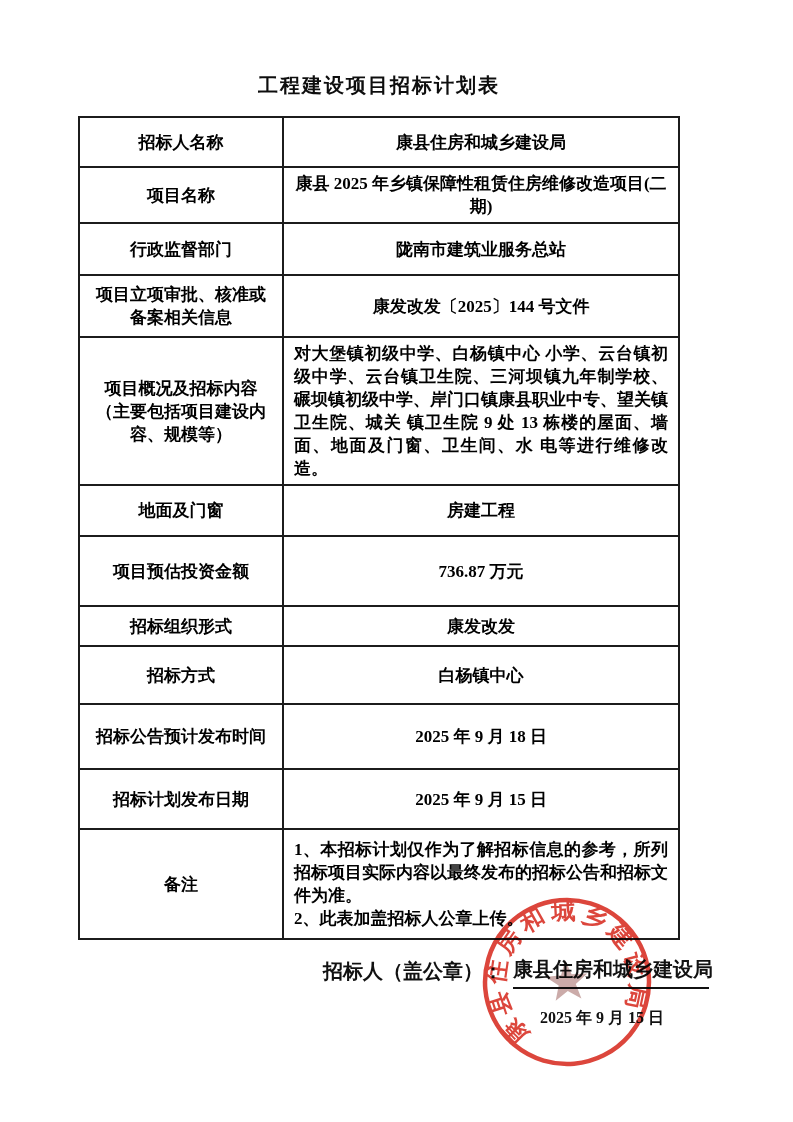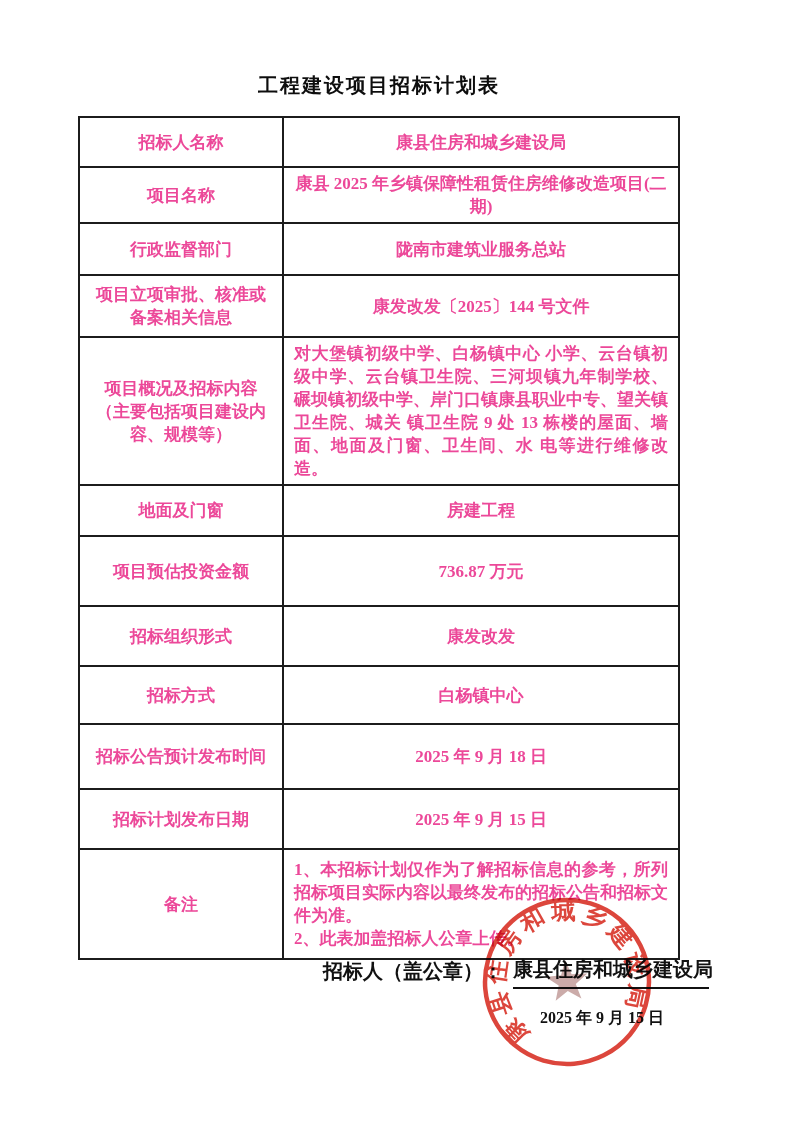--- a/index.html
+++ b/index.html
@@ -13,29 +13,29 @@
     position:absolute;left:78px;top:72px;width:602px;margin:0;
     text-align:center;font-size:20px;font-weight:900;letter-spacing:2px;color:#0d0d0d;
   }
   table.plan{
     position:absolute;left:78px;top:116px;width:602px;
     border-collapse:collapse;table-layout:fixed;
   }
   table.plan col.c1{width:204px;}
   table.plan td{
     border:2px solid #1c1c1c;
-    font-size:17px;font-weight:700;line-height:23px;color:#ec4899;
+    font-size:17px;font-weight:700;line-height:23px;color:#000000;
     padding:4px 10px;vertical-align:middle;
   }
   td.lbl{text-align:center;}
   td.val-center{text-align:center;}
   td.val-left{text-align:justify;white-space:pre-line;}
   tr.r1{height:50px;}  tr.r2{height:55px;}  tr.r3{height:52px;}
   tr.r4{height:62px;}  tr.r5{height:135px;} tr.r6{height:51px;}
-  tr.r7{height:70px;}  tr.r8{height:60px;}  tr.r9{height:58px;}
+  tr.r7{height:70px;}  tr.r8{height:40px;}  tr.r9{height:58px;}
   tr.r10{height:65px;} tr.r11{height:60px;} tr.r12{height:110px;}
   .sig-row{
     position:absolute;left:323px;top:956px;display:flex;align-items:flex-end;
     font-size:20px;font-weight:700;justify-content:space-between;
   }
   .sig-label{white-space:nowrap;margin-right:10px;padding-bottom:4px;}
   .sig-name{
     display:inline-block;width:196px;text-align:center;
     border-bottom:2px solid #111;padding-bottom:4px;white-space:nowrap;
   }

